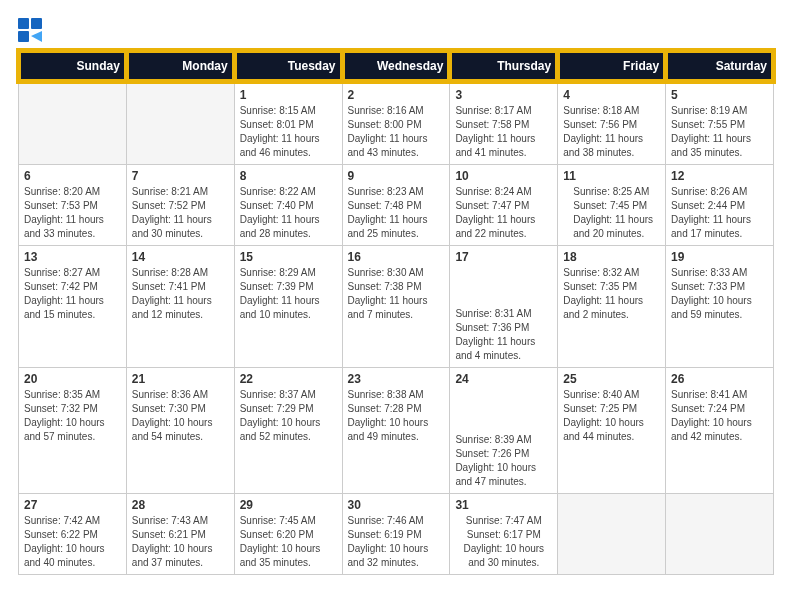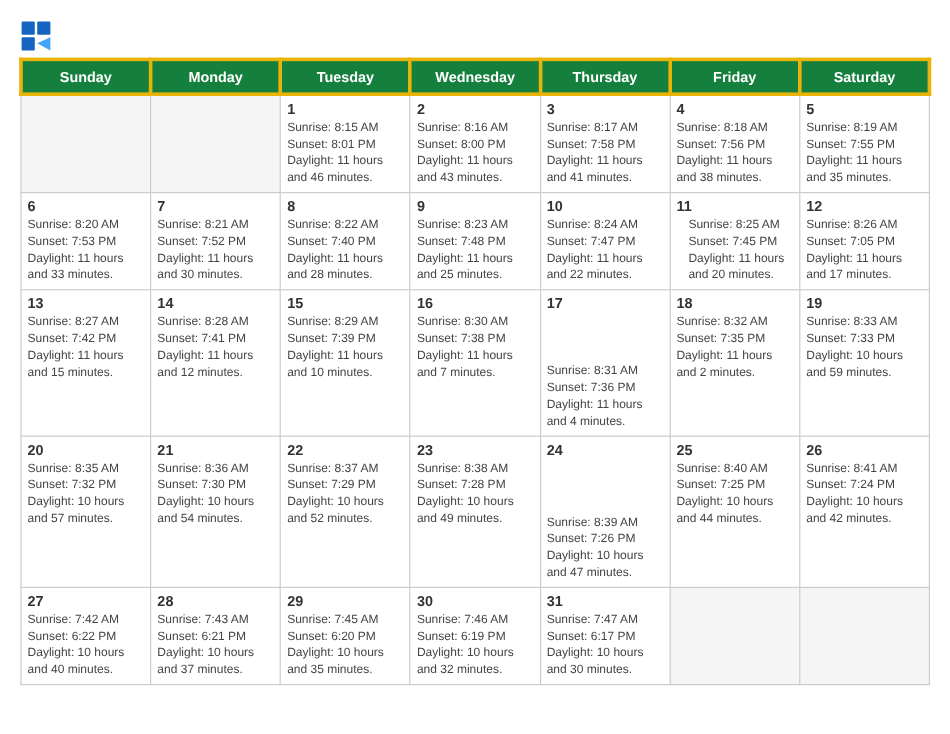--- a/index.html
+++ b/index.html
@@ -46,27 +46,27 @@
     .location {
       font-size: 13px;
       color: #555;
     }
     .calendar {
       width: 100%;
       border-collapse: collapse;
       margin-top: 4px;
     }
     .calendar th {
-      background: #15803d;
+      background: #0f172a;
       color: #fff;
       font-size: 12px;
       font-weight: bold;
       padding: 6px 4px;
-      text-align: center;
-      border: 3px solid #eab308;
+      text-align: right;
+      border: 5px solid #eab308;
     }
     .calendar td {
       border: 1px solid #ccc;
       vertical-align: top;
       padding: 4px 5px;
       width: 107px;
       min-height: 80px;
       font-size: 10px;
       color: #333;
       background: #fff;
@@ -188,21 +188,21 @@
         </td>
         <td>
           <span class="day-num">11</span>
           <div class="day-info" style="white-space: pre-line; margin-left: 10px;">Sunrise: 8:25 AM
 Sunset: 7:45 PM
 Daylight: 11 hours and 20 minutes.</div>
         </td>
         <td>
           <span class="day-num">12</span>
           <div class="day-info" style="white-space: pre-line;">Sunrise: 8:26 AM
-Sunset: 7:05 PM
+Sunset: 2:44 PM
 Daylight: 11 hours and 17 minutes.</div>
         </td>
       </tr>
       <tr>
         <td>
           <span class="day-num">13</span>
           <div class="day-info" style="white-space: pre-line;">Sunrise: 8:27 AM
 Sunset: 7:42 PM
 Daylight: 11 hours and 15 minutes.</div>
         </td>
@@ -307,21 +307,21 @@
 Daylight: 10 hours and 35 minutes.</div>
         </td>
         <td>
           <span class="day-num">30</span>
           <div class="day-info" style="white-space: pre-line;">Sunrise: 7:46 AM
 Sunset: 6:19 PM
 Daylight: 10 hours and 32 minutes.</div>
         </td>
         <td>
           <span class="day-num">31</span>
-          <div class="day-info" style="white-space: pre-line;">Sunrise: 7:47 AM
+          <div class="day-info" style="white-space: pre-line; text-align: center;">Sunrise: 7:47 AM
 Sunset: 6:17 PM
 Daylight: 10 hours and 30 minutes.</div>
         </td>
         <td class="empty"></td>
         <td class="empty"></td>
       </tr>
     </tbody>
 </table>
 
 </body></html>

